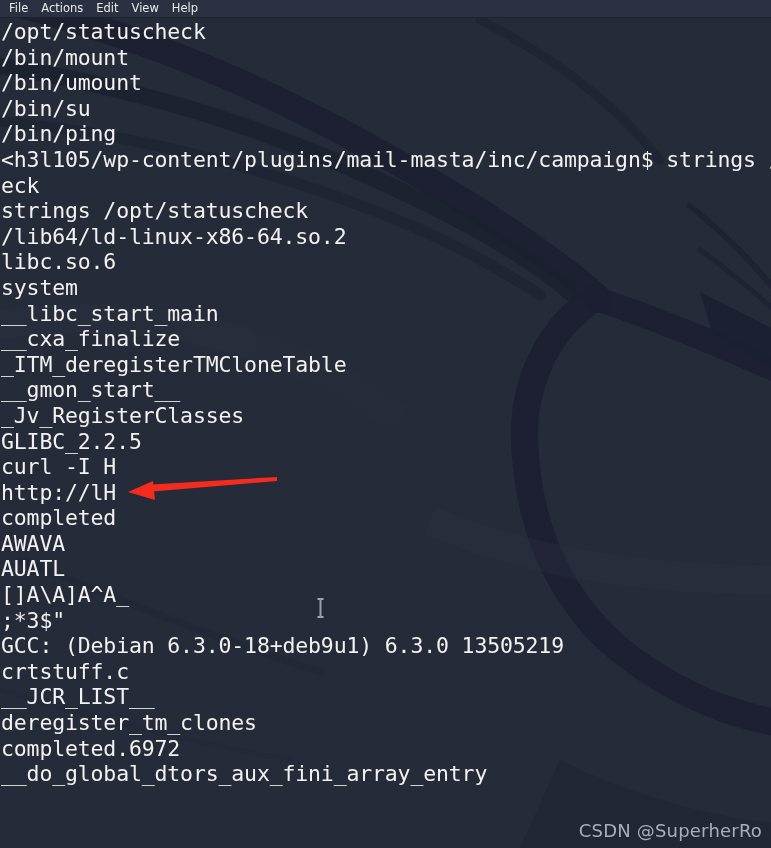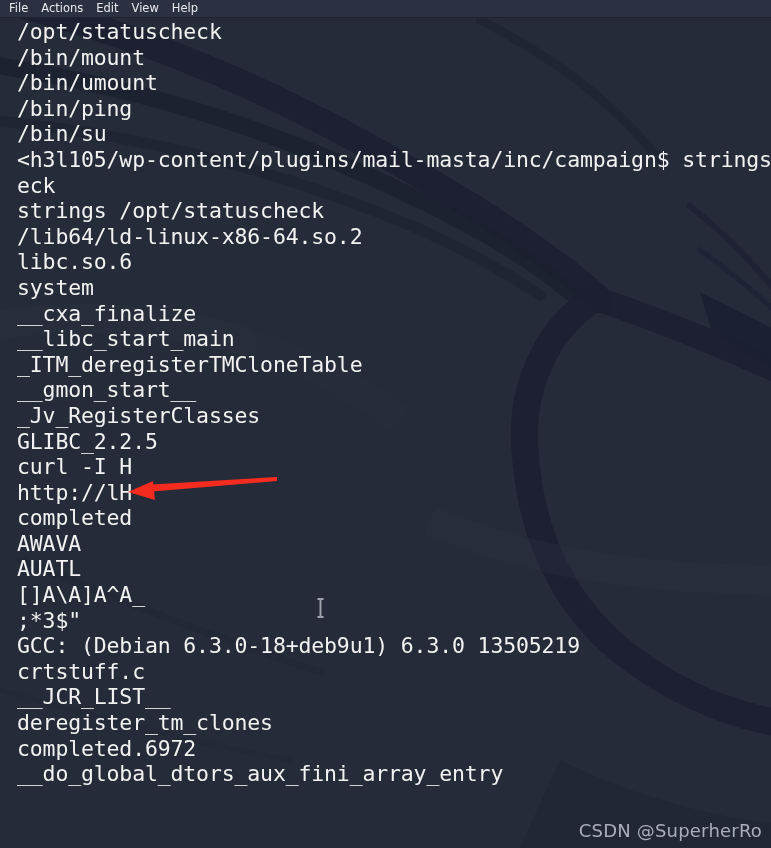--- a/index.html
+++ b/index.html
@@ -64,21 +64,20 @@
   .tline {
     color: #f2f2f2;
     font-family: "DejaVu Sans Mono", monospace;
     font-size: 21.5px;
     line-height: 25.6px;
     height: 25.6px;
     white-space: pre;
     letter-spacing: -0.15px;
     padding-left: 1px;
     box-sizing: border-box;
-    margin-left: 16px;
   }
 
   
   #annotation-arrow {
     position: absolute;
     top: 0; left: 0;
     width: 771px;
     height: 848px;
     z-index: 6;
     pointer-events: none;
@@ -143,30 +142,30 @@
     <div class="menu-item">Actions</div>
     <div class="menu-item">Edit</div>
     <div class="menu-item">View</div>
     <div class="menu-item">Help</div>
   </div>
 
   <div id="terminal">
     <div class="tline">/opt/statuscheck</div>
     <div class="tline">/bin/mount</div>
     <div class="tline">/bin/umount</div>
+    <div class="tline">/bin/su</div>
     <div class="tline">/bin/ping</div>
-    <div class="tline">/bin/su</div>
     <div class="tline">&lt;h3l105/wp-content/plugins/mail-masta/inc/campaign$ strings /</div>
     <div class="tline">eck</div>
     <div class="tline">strings /opt/statuscheck</div>
     <div class="tline">/lib64/ld-linux-x86-64.so.2</div>
     <div class="tline">libc.so.6</div>
     <div class="tline">system</div>
+    <div class="tline">__libc_start_main</div>
     <div class="tline">__cxa_finalize</div>
-    <div class="tline">__libc_start_main</div>
     <div class="tline">_ITM_deregisterTMCloneTable</div>
     <div class="tline">__gmon_start__</div>
     <div class="tline">_Jv_RegisterClasses</div>
     <div class="tline">GLIBC_2.2.5</div>
     <div class="tline">curl -I H</div>
     <div class="tline">http://lH</div>
     <div class="tline">completed</div>
     <div class="tline">AWAVA</div>
     <div class="tline">AUATL</div>
     <div class="tline">[]A\A]A^A_</div>

